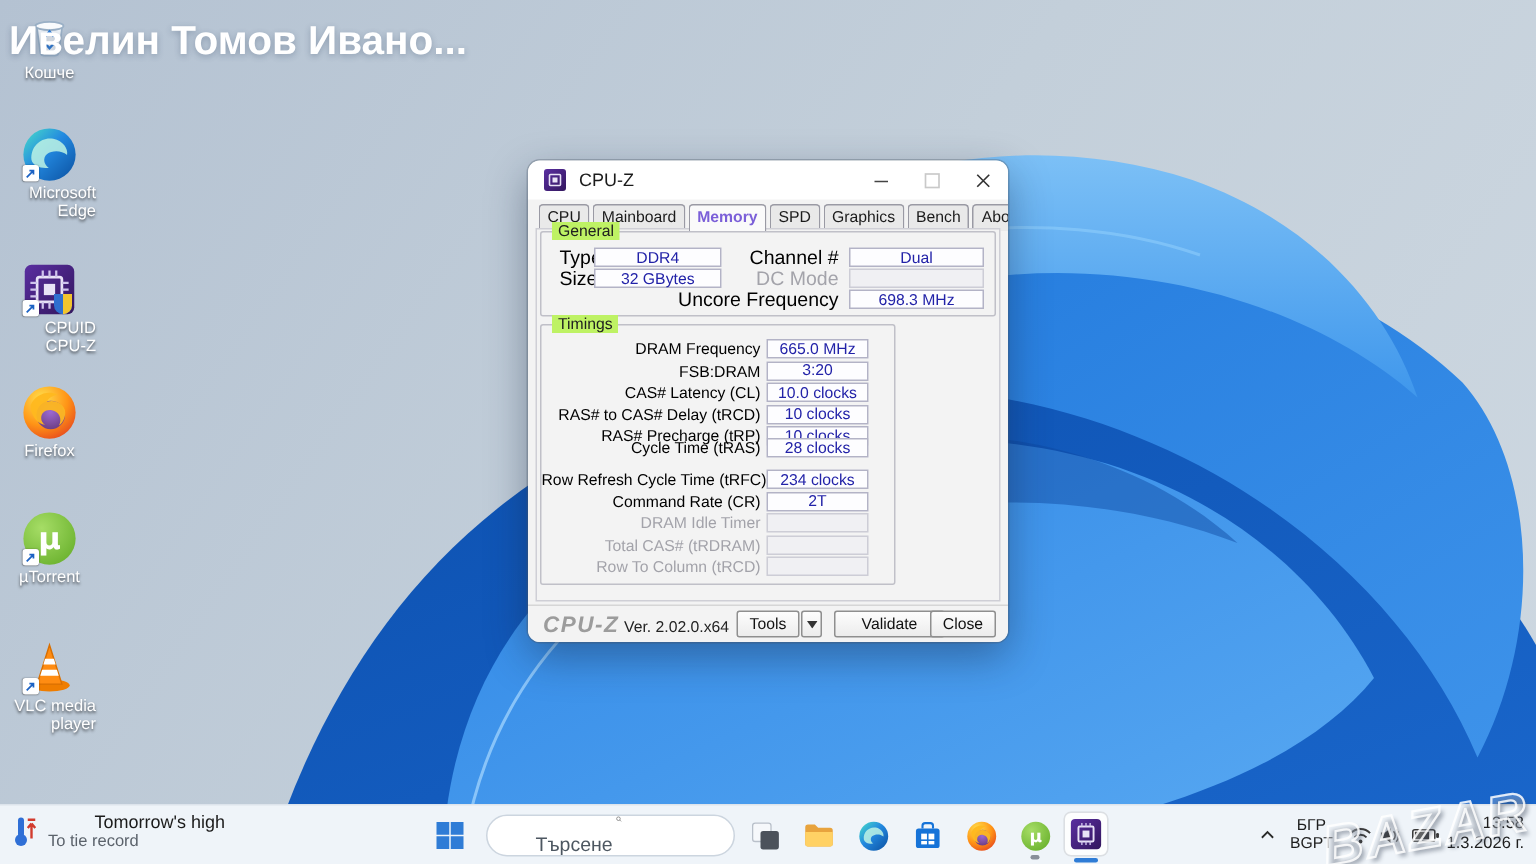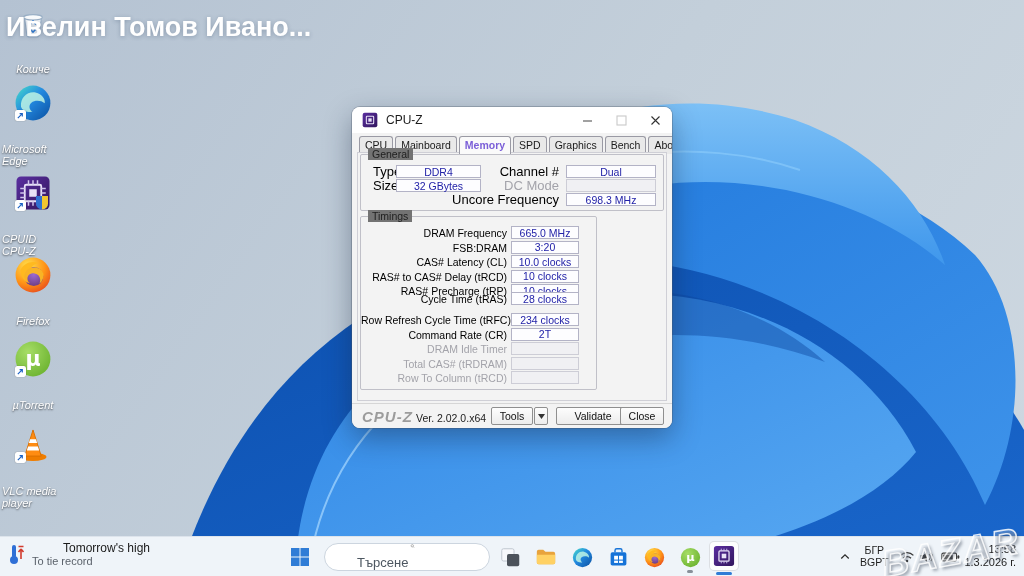--- a/index.html
+++ b/index.html
@@ -7,36 +7,36 @@
   .stage { position:relative; width:1024px; height:576px; overflow:hidden; background:linear-gradient(125deg,#b4c2d2 0%,#c3cfda 50%,#ced8e1 100%); }
   .wallpaper { position:absolute; inset:0; z-index:0; }
 
   
   .wm-top { position:absolute; left:6px; top:12px; z-index:6; font-size:27px; font-weight:700; color:#ffffff; text-shadow:0 1px 4px rgba(40,60,90,.30); white-space:nowrap; }
   .wm-corner { position:absolute; right:4px; bottom:2px; z-index:70; font-size:37px; font-weight:900; font-style:italic; letter-spacing:2px; color:rgba(235,240,248,.22); -webkit-text-stroke:1.5px rgba(255,255,255,.85); text-shadow:2px 3px 3px rgba(70,82,100,.45); transform:rotate(-10deg); pointer-events:none; }
 
   
   .dicon { position:absolute; width:64px; display:flex; flex-direction:column; align-items:center; z-index:3; }
   .dicon .art { position:relative; width:38px; height:38px; display:flex; align-items:center; justify-content:center; }
-  .dicon .lbl { margin-top:21px; font-size:11px; line-height:12px; color:#ffffff; text-align:left; text-shadow:0 1px 2px rgba(0,0,0,.65); max-width:62px;font-style:italic; }
+  .dicon .lbl { margin-top:1px; font-size:11px; line-height:12px; color:#ffffff; text-align:right; text-shadow:0 1px 2px rgba(0,0,0,.65); max-width:62px; }
   .shortcut-badge { position:absolute; left:1px; bottom:1px; width:11px; height:11px; background:#ffffff; border-radius:2px; box-shadow:0 0 1px rgba(0,0,0,.5); display:flex; align-items:center; justify-content:center; }
 
   
   .cpuz { position:absolute; left:352px; top:107px; width:320px; height:321px; z-index:20; background:#f3f3f3; border-radius:8px; box-shadow:0 10px 28px rgba(20,35,60,.40), 0 0 0 1px rgba(90,100,115,.35); overflow:hidden; font-size:11px; color:#111; }
   .cpuz .titlebar { position:absolute; left:0; top:0; right:0; height:26px; background:#ffffff; display:flex; align-items:center; }
   .cpuz .titlebar .appicon { margin-left:10px; width:16px; height:16px; }
   .cpuz .titlebar .ttl { margin-left:8px; font-size:12px; color:#1b1b1b; }
   .cpuz .ctrls { position:absolute; right:0; top:0; height:26px; display:flex; }
   .cpuz .ctrls .cbtn { width:34px; height:26px; display:flex; align-items:center; justify-content:center; }
   .tabs { position:absolute; left:7px; top:29px; right:5px; height:18px; display:flex; gap:2px; }
   .tab { padding:1px 5px; font-size:10.5px; line-height:14px; background:#e9e9e9; border:1px solid #9a9aa4; border-bottom:none; border-radius:3px 3px 0 0; color:#1a1a1a; }
   .tab.active { background:#fafafa; color:#7b5fd8; font-weight:700; position:relative; z-index:2; }
   .page-frame { position:absolute; left:5px; top:45px; width:310px; height:249px; border:1px solid #cfcfd6; background:#f3f3f3; }
   .fieldset { position:absolute; border:1px solid #c0c0c8; border-radius:2px; }
-  .fieldset .legend { position:absolute; top:-7px; left:7px; background:#737373; padding:0 4px; font-size:10.5px; color:#202020; }
+  .fieldset .legend { position:absolute; top:-7px; left:7px; background:#bef264; padding:0 4px; font-size:10.5px; color:#202020; }
   .fs-general { left:8px; top:47px; width:304px; height:57px; }
   .fs-timings { left:8px; top:109px; width:237px; height:174px; }
   .wfield { position:absolute; height:13px; background:#fdfdff; border:1px solid #b3b3c6; display:flex; align-items:center; justify-content:center; font-size:10.5px; color:#2222a8; }
   .wfield.disabled { background:#f0f0f3; border-color:#cdcdd6; }
   .wlabel { position:absolute; height:13px; font-size:13px; color:#000; white-space:nowrap; display:flex; align-items:center; }
   .wlabel.right { justify-content:flex-end; }
   .wlabel.disabled { color:#a3a3aa; }
   .trow { position:absolute; left:0; width:100%; height:14px; }
   .trow .tlabel { position:absolute; left:0; top:0; width:146px; height:14px; font-size:10.5px; text-align:right; line-height:14px; white-space:nowrap; color:#000; }
   .trow .tfield { position:absolute; left:150px; top:0; width:68px; }

